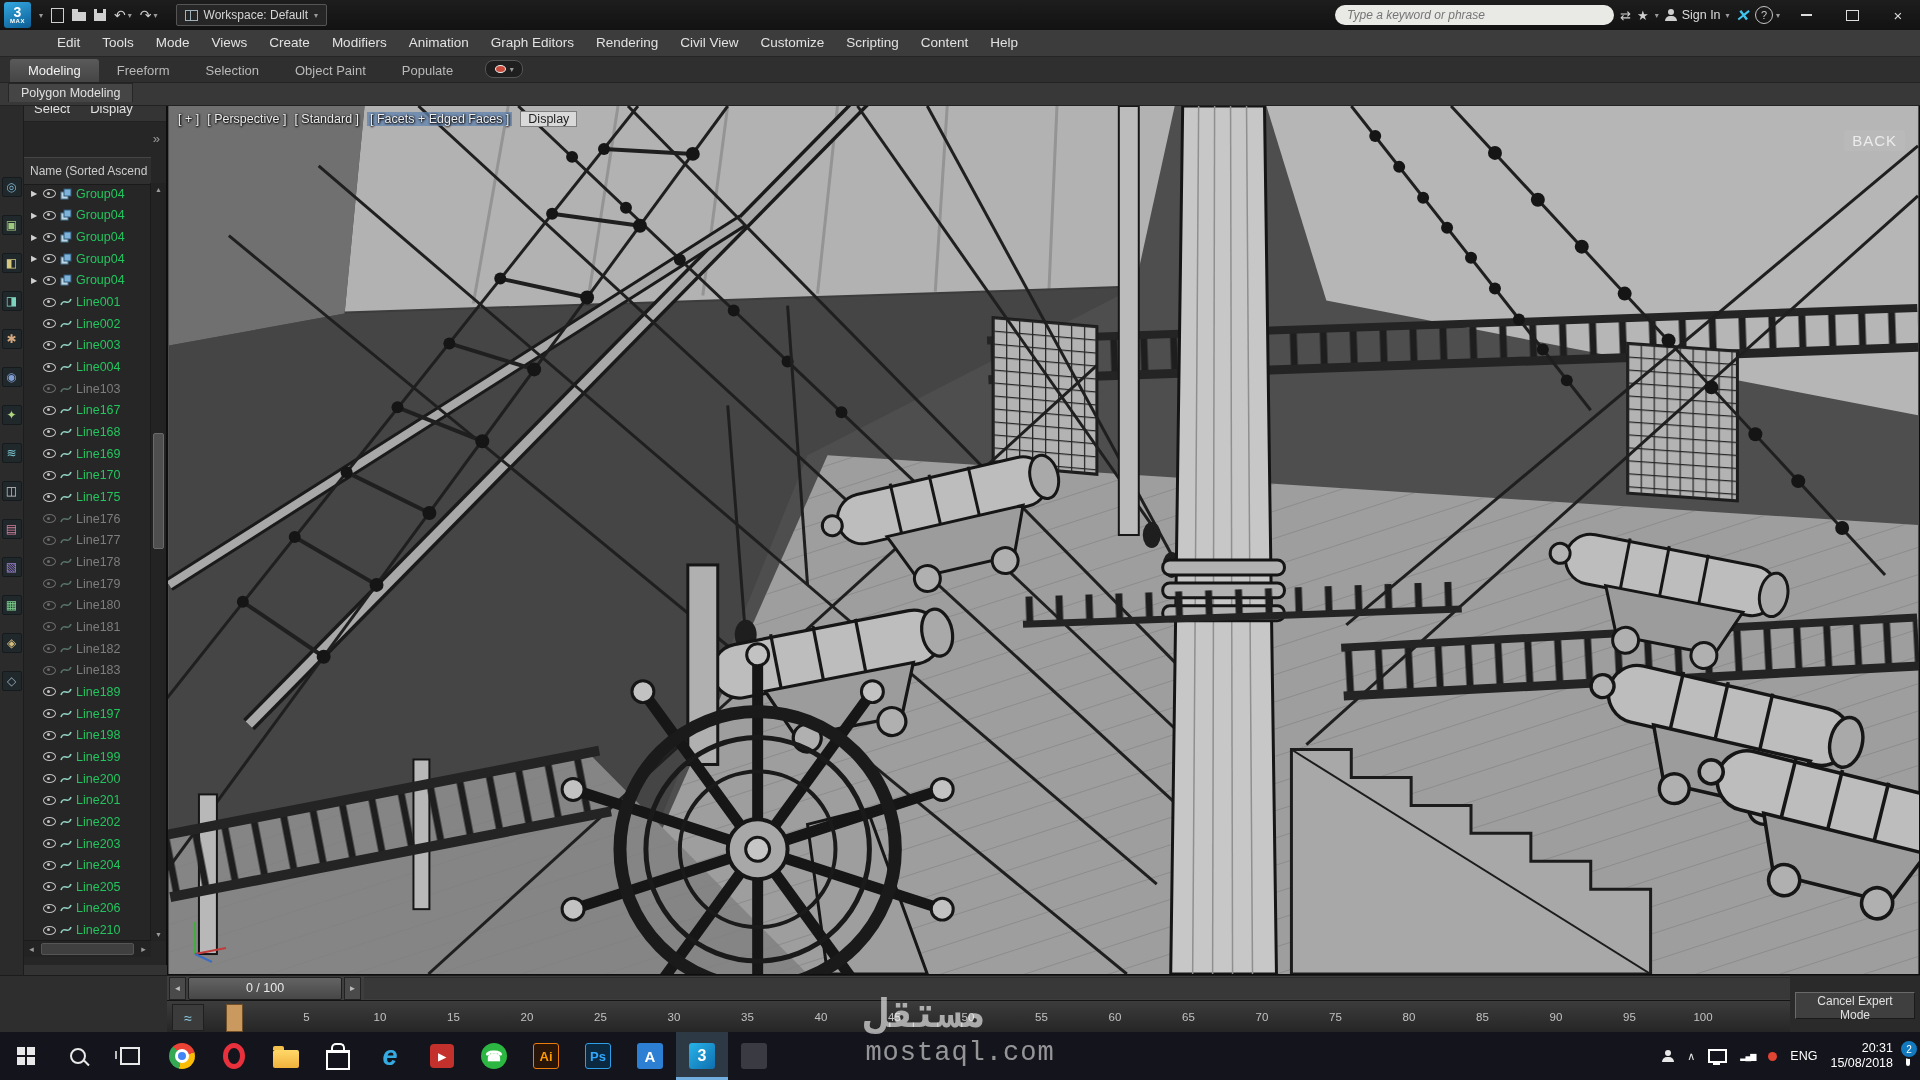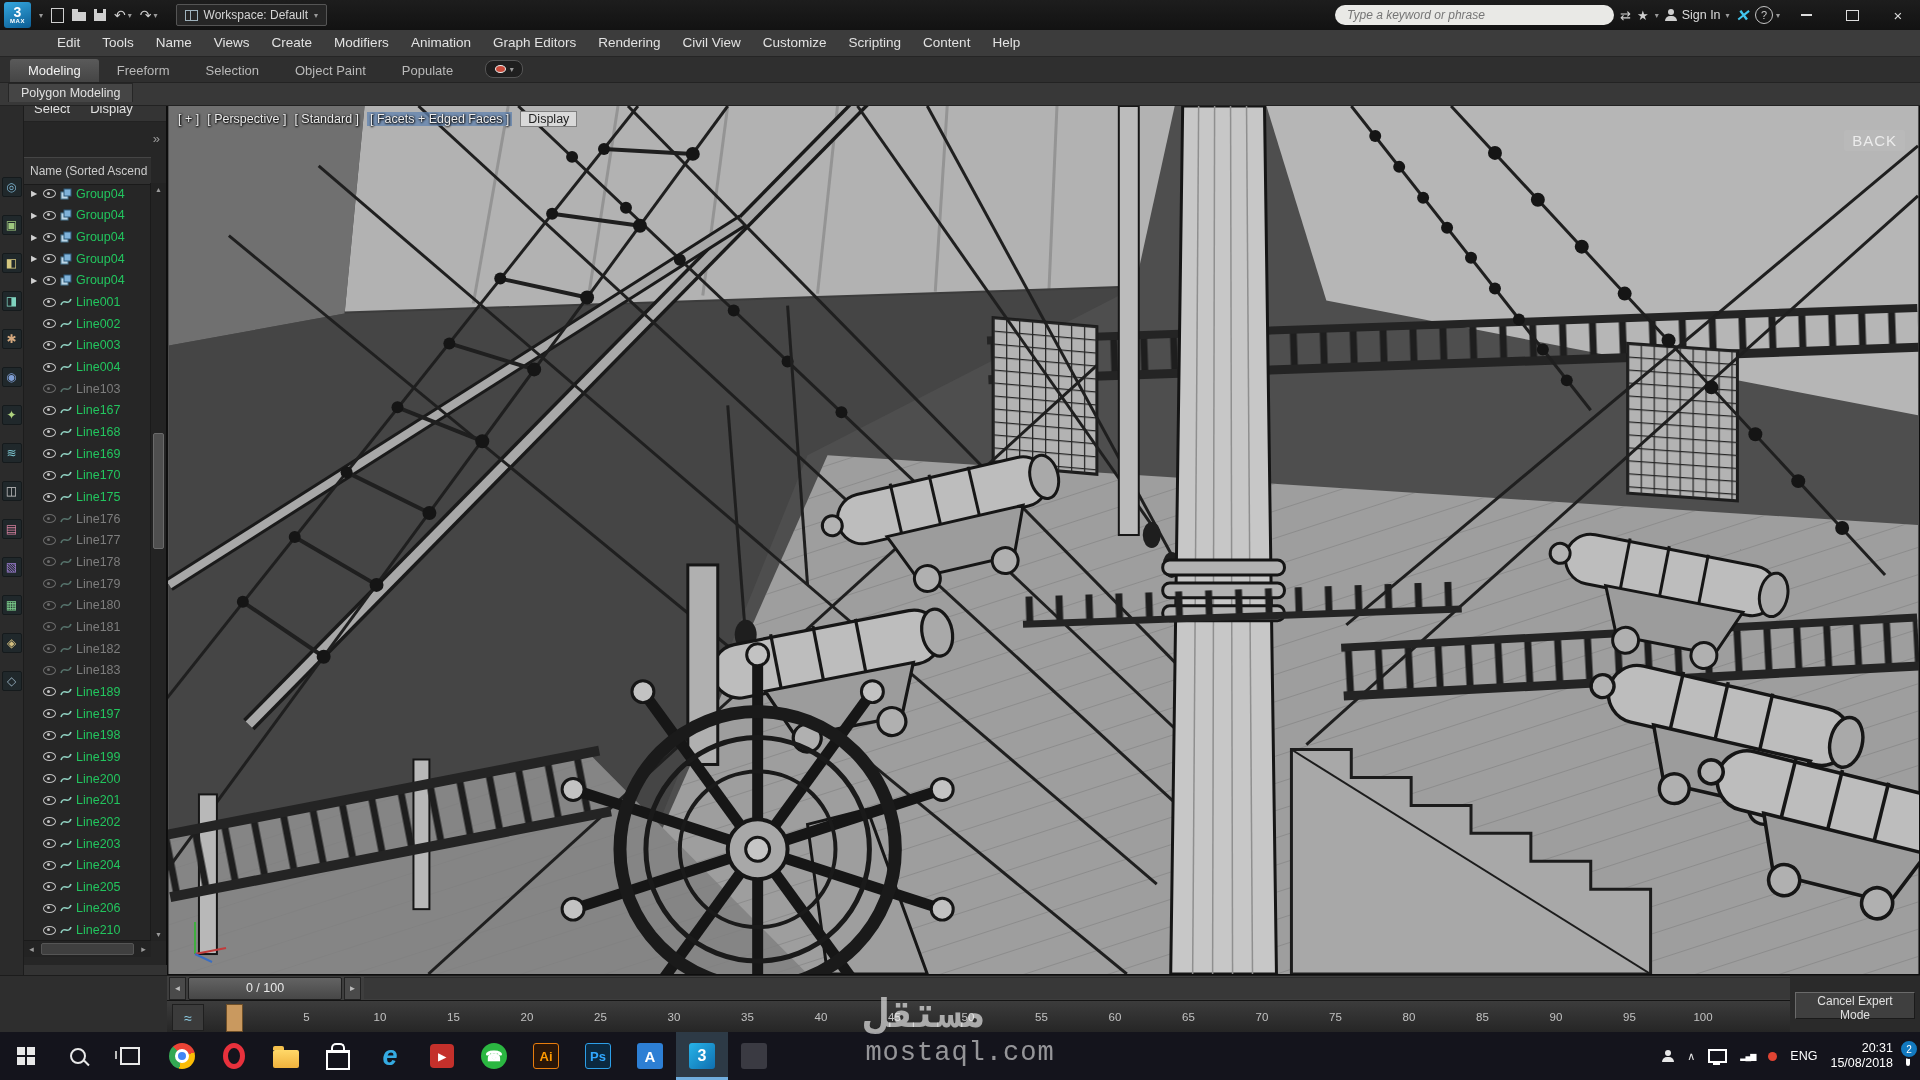--- a/index.html
+++ b/index.html
@@ -217,21 +217,21 @@
     <span class="winbtn">
         <span class="i-max"></span>
       </span>
     <span class="winbtn">×</span>
   </div>
 </div>
 
 <div id="menubar">
     <span class="menu-item">Edit</span>
     <span class="menu-item">Tools</span>
-    <span class="menu-item">Name</span>
+    <span class="menu-item">Mode</span>
     <span class="menu-item">Views</span>
     <span class="menu-item">Create</span>
     <span class="menu-item">Modifiers</span>
     <span class="menu-item">Animation</span>
     <span class="menu-item">Graph Editors</span>
     <span class="menu-item">Rendering</span>
     <span class="menu-item">Civil View</span>
     <span class="menu-item">Customize</span>
     <span class="menu-item">Scripting</span>
     <span class="menu-item">Content</span>

